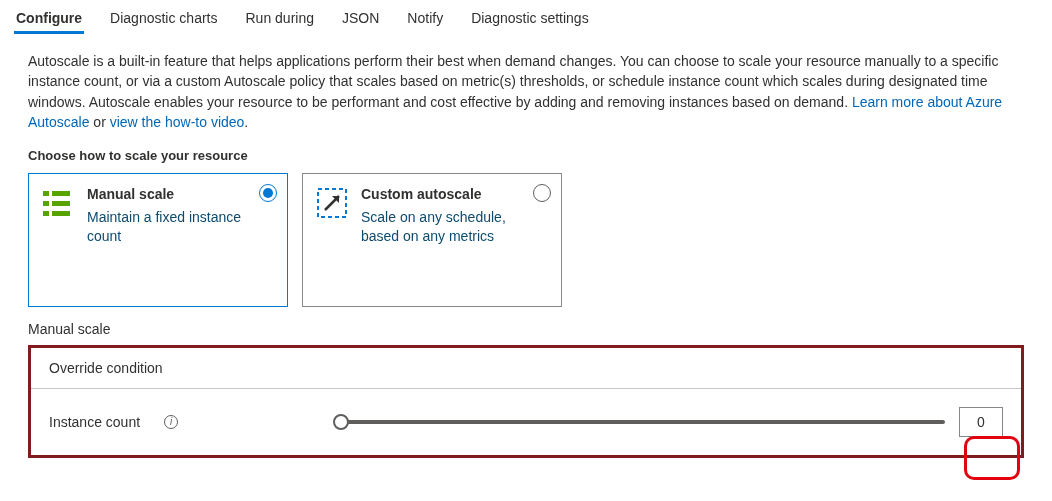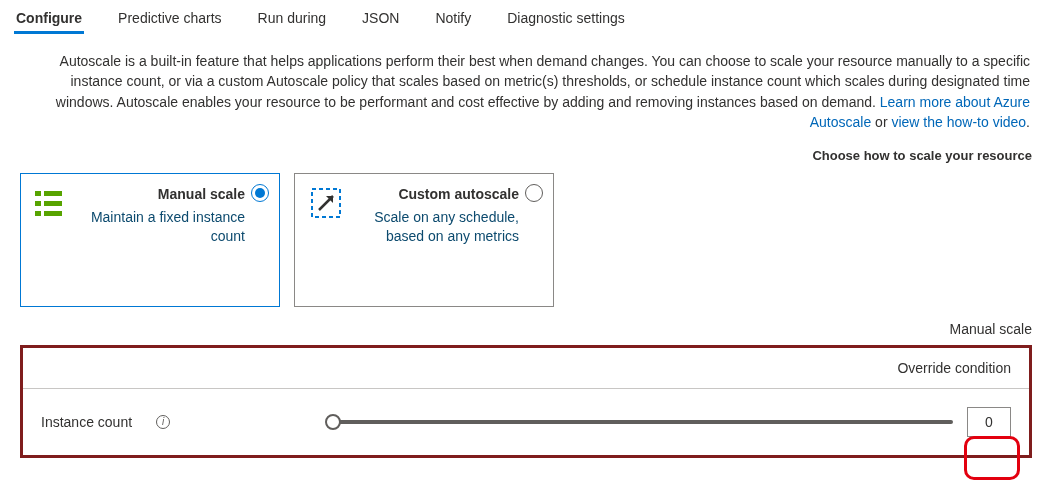--- a/index.html
+++ b/index.html
@@ -7,41 +7,41 @@
     font-family: "Segoe UI", -apple-system, sans-serif;
     font-size: 14px;
     color: #323130;
     background: #fff;
     width: 1052px;
     height: 501px;
     overflow: hidden;
   }
   .tabs {
     display: flex;
-    gap: 32px;
+    gap: 24px;
     padding: 6px 14px 0 14px;
     border-bottom: 1px solid transparent;
   }
   .tab {
     padding: 4px 2px 8px 2px;
     cursor: pointer;
     color: #323130;
     position: relative;
   }
   .tab.active {
     font-weight: 600;
   }
   .tab.active::after {
     content: "";
     position: absolute;
     left: 0; right: 0; bottom: 0;
     height: 3px;
     background: #0078d4;
   }
-  .content { padding: 16px 20px; text-align: right; }
+  .content { padding: 16px 28px; }
   .intro {
     line-height: 1.45;
     color: #323130;
     max-width: 1010px;
   }
   .intro a { color: #0067b8; text-decoration: none; }
   .section-title {
     font-weight: 700;
     margin-top: 16px;
     margin-bottom: 10px;
@@ -163,21 +163,21 @@
   .ms-icon { display:flex; flex-direction:column; gap:5px; padding-top:3px;}
   .ms-row { display:flex; gap:3px; align-items:center;}
   .ms-a { width:6px; height:5px; background:#57a300;}
   .ms-b { width:18px; height:5px; background:#57a300;}
 </style>
 </head>
 <body>
 
 <div class="tabs">
   <div class="tab active">Configure</div>
-  <div class="tab">Predictive charts</div>
+  <div class="tab">Diagnostic charts</div>
   <div class="tab">Run during</div>
   <div class="tab">JSON</div>
   <div class="tab">Notify</div>
   <div class="tab">Diagnostic settings</div>
 </div>
 
 <div class="content">
   <p class="intro">
     <span>Autoscale is a built-in feature that helps applications perform their best when demand changes. You can choose to scale your resource manually to a specific instance count, or via a custom Autoscale policy that scales based on metric(s) thresholds, or schedule instance count which scales during designated time windows. Autoscale enables your resource to be performant and cost effective by adding and removing instances based on demand. </span><a href="#">Learn more about Azure Autoscale</a><span> or </span><a href="#">view the how-to video</a><span>.</span>
   </p>

